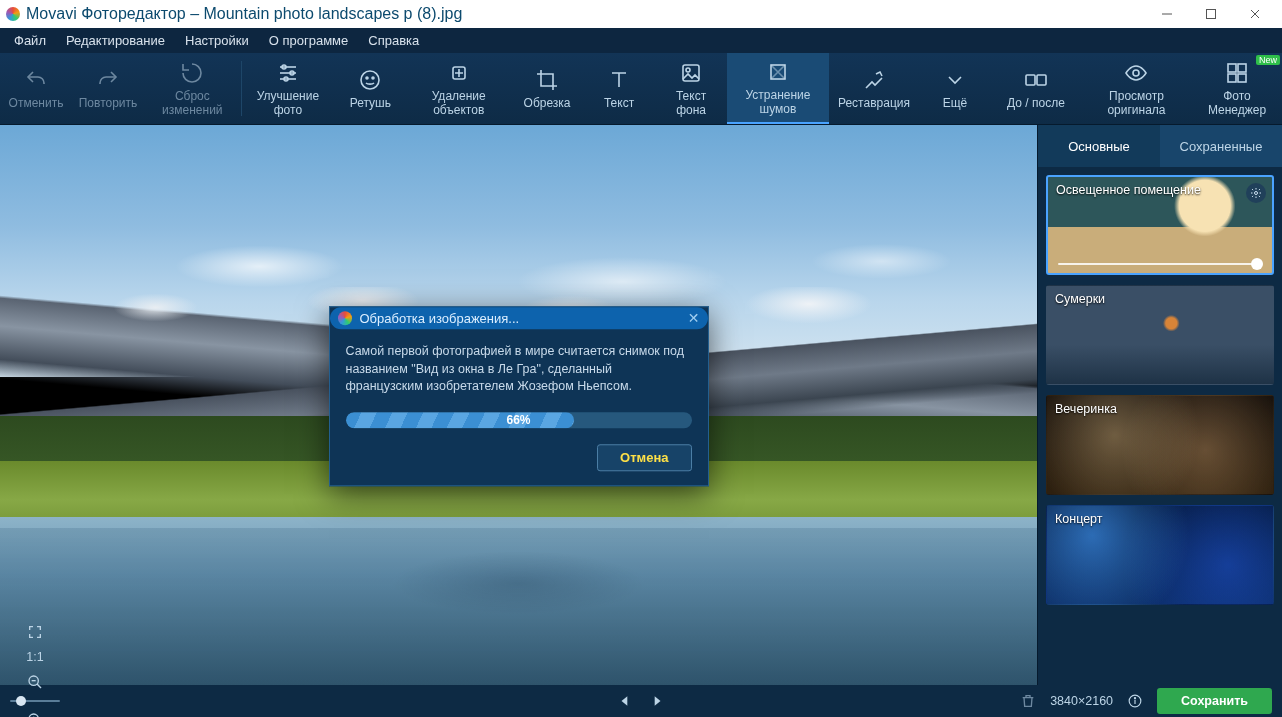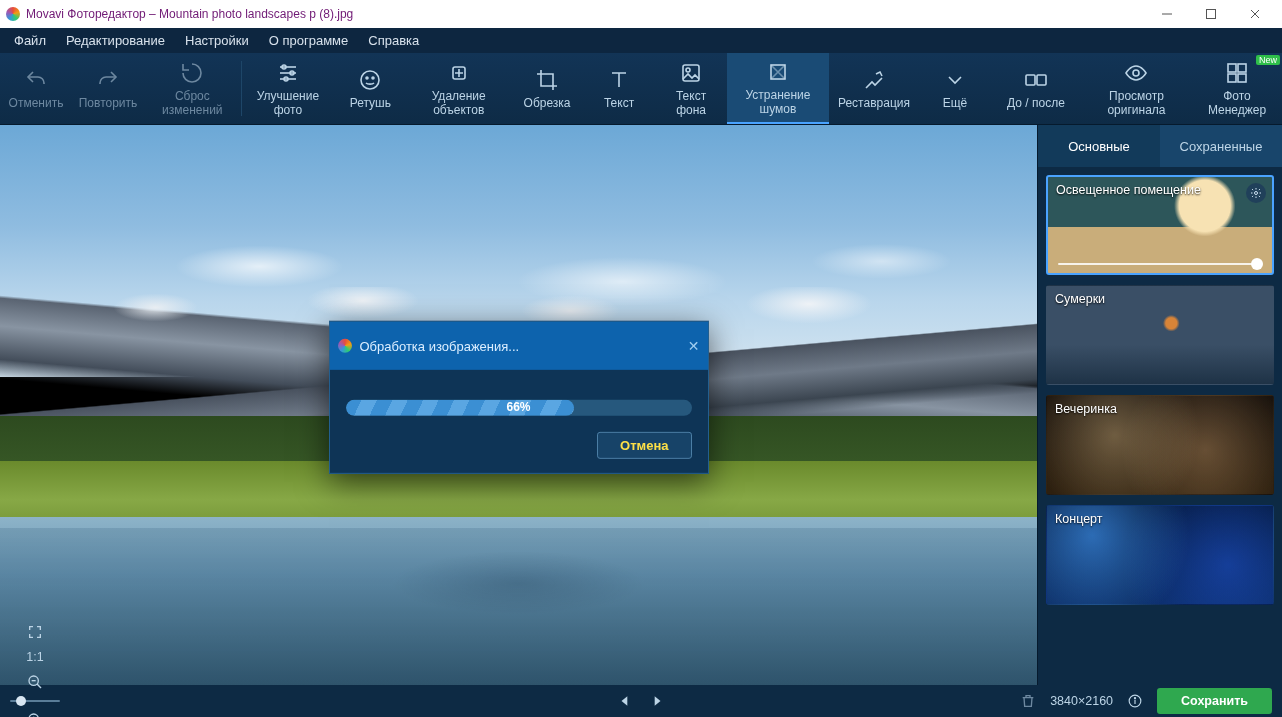--- a/index.html
+++ b/index.html
@@ -1,19 +1,19 @@
 <!DOCTYPE html>
 <html><head>
 <meta charset="utf-8">
 <style>
 * { margin: 0; padding: 0; box-sizing: border-box; font-family: "Segoe UI", Arial, sans-serif; }
 html, body { width: 1282px; height: 717px; overflow: hidden; background: #0d2640; color: #c9d6e2; }
 
 
-.titlebar { height: 28px; background: #fff; display: flex; align-items: center; padding: 4px 6px; font-size: 12px; color: #701a75; justify-content: space-between; }
+.titlebar { height: 28px; background: #fff; display: flex; align-items: center; padding: 4px 6px; font-size: 16px; color: #0c4a6e; justify-content: space-between; }
 .titlebar .left { display: flex; align-items: center; gap: 6px; }
 .titlebar .logo { width: 14px; height: 14px; border-radius: 50%; background: conic-gradient(#e74c3c, #f39c12, #2ecc71, #3498db, #9b59b6, #e74c3c); }
 .titlebar .wbtns { display: flex; gap: 2px; }
 .titlebar .wbtn { width: 42px; height: 28px; display: flex; align-items: center; justify-content: center; color: #555; }
 
 
 .menubar { height: 25px; background: #0d2640; display: flex; align-items: center; padding: 0 4px; font-size: 13px; }
 .menubar .mitem { padding: 3px 10px; color: #d8e2ec; cursor: pointer; }
 
 
@@ -45,21 +45,21 @@
   radial-gradient(ellipse 90px 28px at 78% 25%, #eef2f6, transparent 70%);}
 .trees { position:absolute; top:52%; left:0; right:0; height:12%; background:linear-gradient(#2d4a1f, #3a5c28);}
 .grass { position:absolute; top:60%; left:0; right:0; height:14%; background: linear-gradient(#6a8a2c, #87a846, #6f8f30);}
 .water { position:absolute; top:70%; left:0; right:0; bottom:0; background: linear-gradient(#8db3c8 0%, #6c99b5 35%, #547f98 70%, #3e6880 100%);}
 .reflect { position:absolute; top:72%; left:0; right:0; height:28%; background:
   linear-gradient(rgba(120,155,175,.35), rgba(80,120,145,.5)),
   radial-gradient(ellipse 180px 45px at 50% 35%, rgba(90,110,125,.5), transparent 70%); mix-blend-mode:multiply; opacity:.75;}
 
 
 .modal { position:absolute; left:50%; top:50%; transform:translate(-50%,-55%); width:380px; background:#0e3456; border:1px solid #235f8f; box-shadow:0 8px 30px rgba(0,0,0,.6); }
-.modal-head { height:48px; background:#0d63ad; display:flex; align-items:center; padding:0 8px; gap:8px; font-size:13px; color:#dbeeff; }
+.modal-head { height:22px; background:#0d63ad; display:flex; align-items:center; padding:0 8px; gap:8px; font-size:13px; color:#dbeeff;border-radius:15px; }
 .modal-head .mlogo { width:14px; height:14px; border-radius:50%; background: conic-gradient(#e74c3c, #f39c12, #2ecc71, #3498db, #9b59b6, #e74c3c); }
 .modal-head .mclose { margin-left:auto; color:#9fcdf0; cursor:pointer; font-size:14px;}
 .modal-body { padding:14px 16px 16px; font-size:12.5px; color:#c8daea; line-height:1.4;}
 .prog-track { margin-top:16px; height:16px; border-radius:8px; background:#26587d; position:relative; overflow:hidden;}
 .prog-fill { position:absolute; left:0; top:0; bottom:0; width:66%; border-radius:8px; background: repeating-linear-gradient(115deg,#3b8fd3 0 14px,#5aa6e2 14px 28px);}
 .prog-text { position:absolute; left:50%; top:50%; transform:translate(-50%,-50%); font-size:12px; font-weight:600; color:#fff;}
 .modal-foot { display:flex; justify-content:flex-end; padding:0 16px 14px; }
 .modal-foot .btn { padding:5px 22px; border:1px solid #4b7ea5; border-radius:3px; background:#174368; color:#fde047; font-size:13px; cursor:pointer;font-weight:bold;}
 
 
@@ -292,20 +292,21 @@
         <div class="reflect"></div>
     </div>
 
     <div class="modal">
       <div class="modal-head">
         <span class="mlogo"></span>
         <span>Обработка изображения...</span>
         <span class="mclose">✕</span>
       </div>
       <div class="modal-body">
+        <div>Самой первой фотографией в мире считается снимок под названием "Вид из окна в Ле Гра", сделанный французским изобретателем Жозефом Ньепсом.</div>
         <div class="prog-track">
           <div class="prog-fill"></div>
           <div class="prog-text">66%</div>
         </div>
       </div>
       <div class="modal-foot">
         <div class="btn">Отмена</div>
       </div>
     </div>
   </div>

